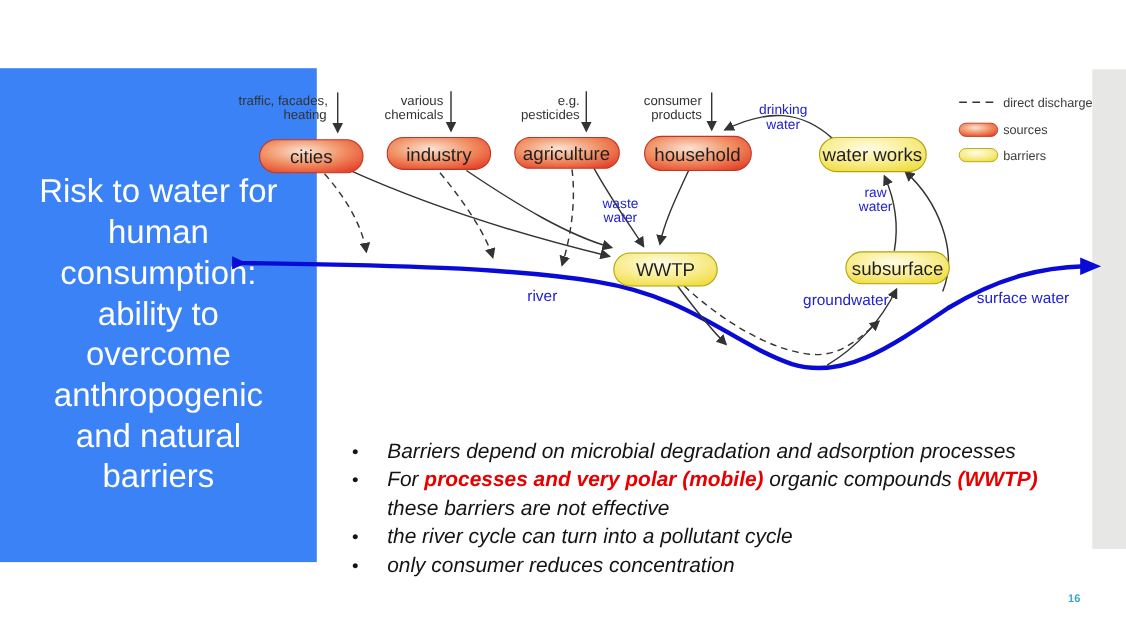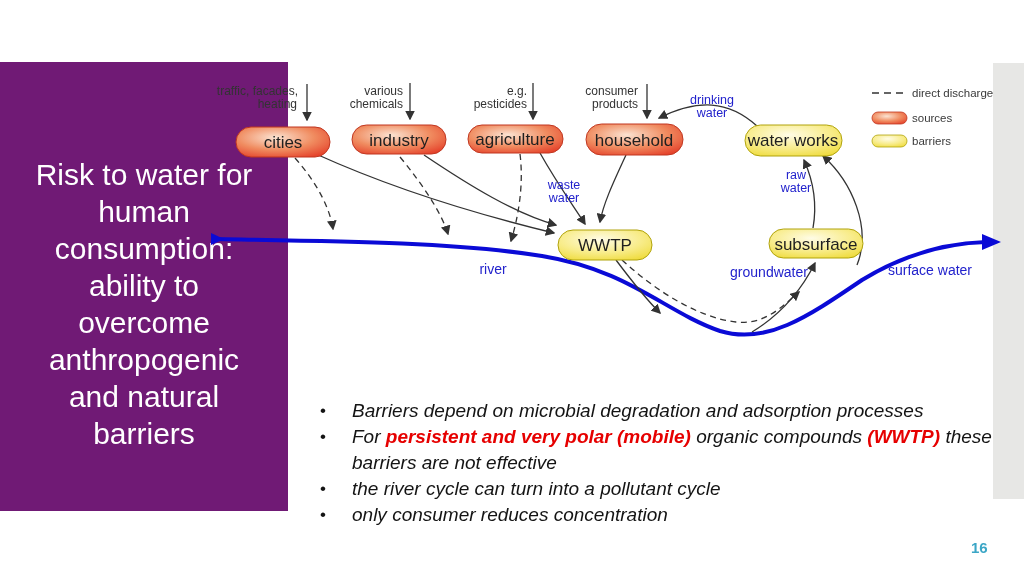--- a/index.html
+++ b/index.html
@@ -6,41 +6,41 @@
   body {
     width:1024px; height:576px; position:relative; overflow:hidden;
     background:#ffffff; font-family:"Liberation Sans", sans-serif;
   }
   .next-slide-strip {
     position:absolute; left:993px; top:63px; width:31px; height:436px;
     background:#e7e7e5;
   }
   .title-box {
     position:absolute; left:0; top:62px; width:288px; height:449px;
-    background:#701a75; z-index:1;
+    background:#3b82f6; z-index:1;
   }
   .title-text {
     padding-top:94px; text-align:center; color:#ffffff;
     font-size:30px; line-height:37px; white-space:pre-line; font-weight:400;
   }
   .diagram-svg {
     position:absolute; left:0; top:0; z-index:2;
     font-family:"Liberation Sans", sans-serif;
   }
   .bullets {
     position:absolute; left:320px; top:398px; width:672px; z-index:1;
     color:#141414; font-size:19px; line-height:26px;
   }
   .b-row { display:flex; }
   .b-dot { width:32px; flex:none; font-size:17px; }
   .b-text { width:640px;font-style:italic; }
   .red { color:#e60000; font-weight:bold; }
   .page-num {
     position:absolute; left:971px; top:539px; z-index:1;
-    color:#3ba6c6; font-size:15px; font-weight:bold;
+    color:#3ba6c6; font-size:10px; font-weight:bold;
   }
   
   .node-label { font-size:17px; fill:#1f1f1f; text-anchor:middle; }
   .small-label { font-size:12px; fill:#333333; }
   .blue-label { font-size:12.5px; fill:#2222cc; text-anchor:middle; }
   .blue-label-lg { font-size:14px; fill:#2222cc; }
   .legend-label { font-size:11.5px; fill:#3a3a3a; }
 </style>
 </head>
 <body>
@@ -159,21 +159,21 @@
   </g>
 </svg>
 
 <div class="bullets">
   <div class="b-row">
     <span class="b-dot">•</span>
     <div class="b-text">Barriers depend on microbial degradation and adsorption processes</div>
   </div>
   <div class="b-row">
     <span class="b-dot">•</span>
-    <div class="b-text"><span>For </span><span class="red">persistent and very polar (mobile)</span><span> organic compounds </span><span class="red">(WWTP)</span><span> these barriers are not effective</span></div>
+    <div class="b-text"><span>For </span><span class="red">processes and very polar (mobile)</span><span> organic compounds </span><span class="red">(WWTP)</span><span> these barriers are not effective</span></div>
   </div>
   <div class="b-row">
     <span class="b-dot">•</span>
     <div class="b-text">the river cycle can turn into a pollutant cycle</div>
   </div>
   <div class="b-row">
     <span class="b-dot">•</span>
     <div class="b-text">only consumer reduces concentration</div>
   </div>
 </div>

